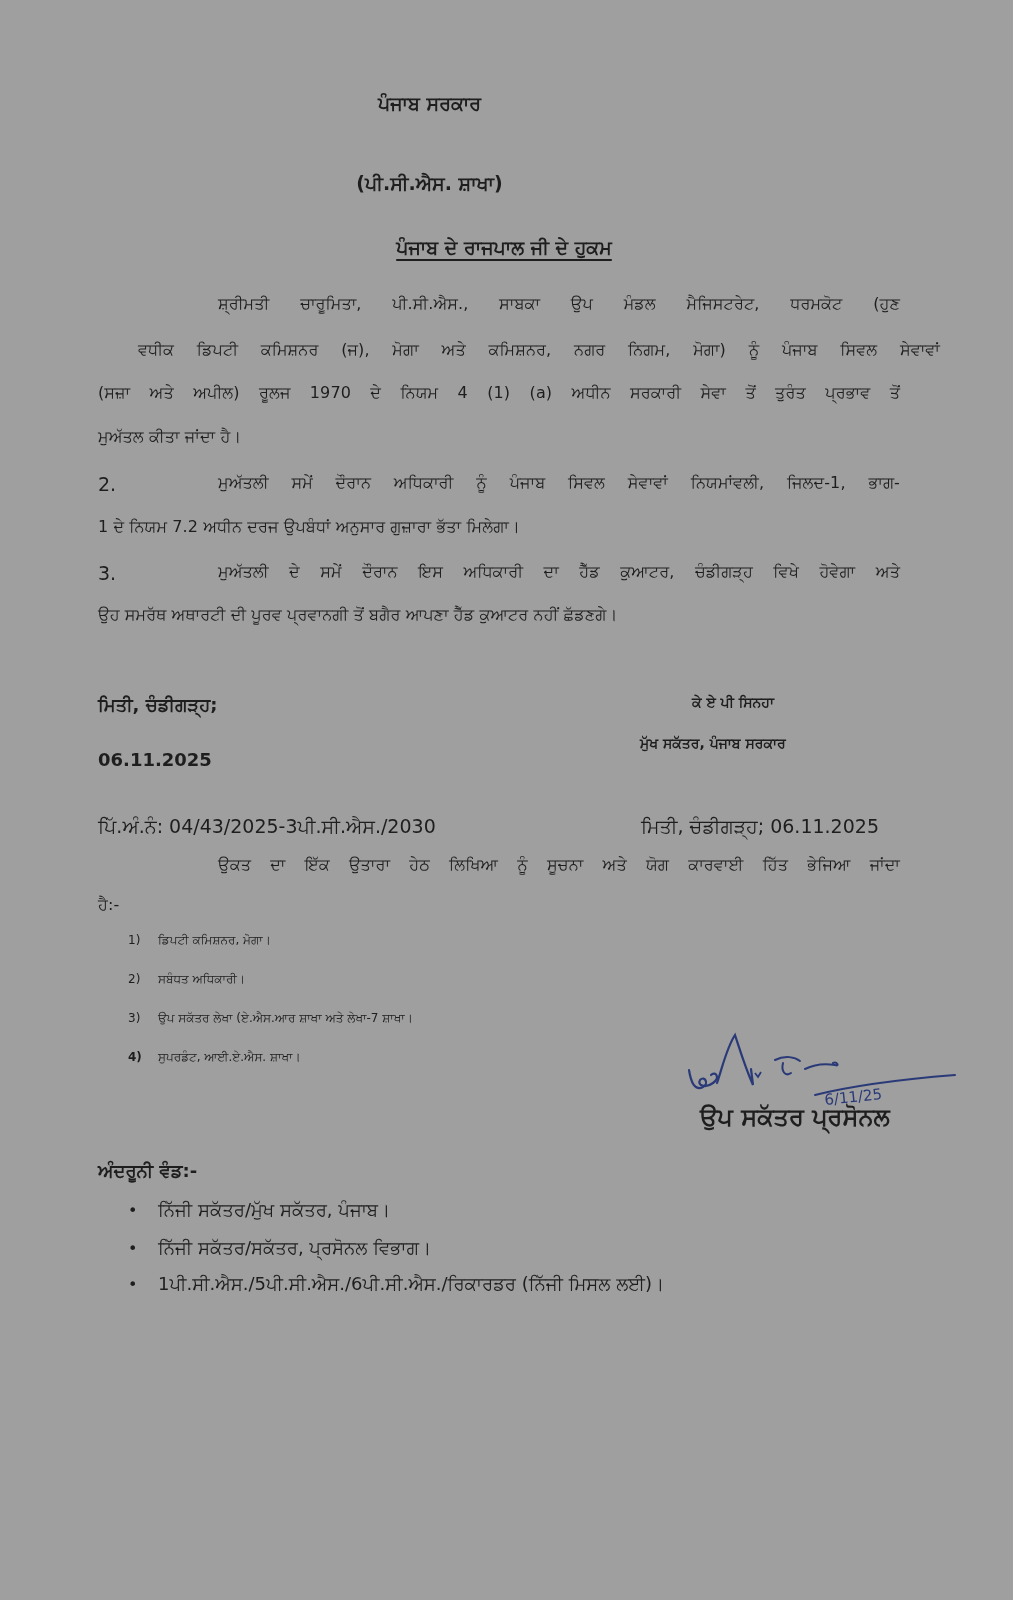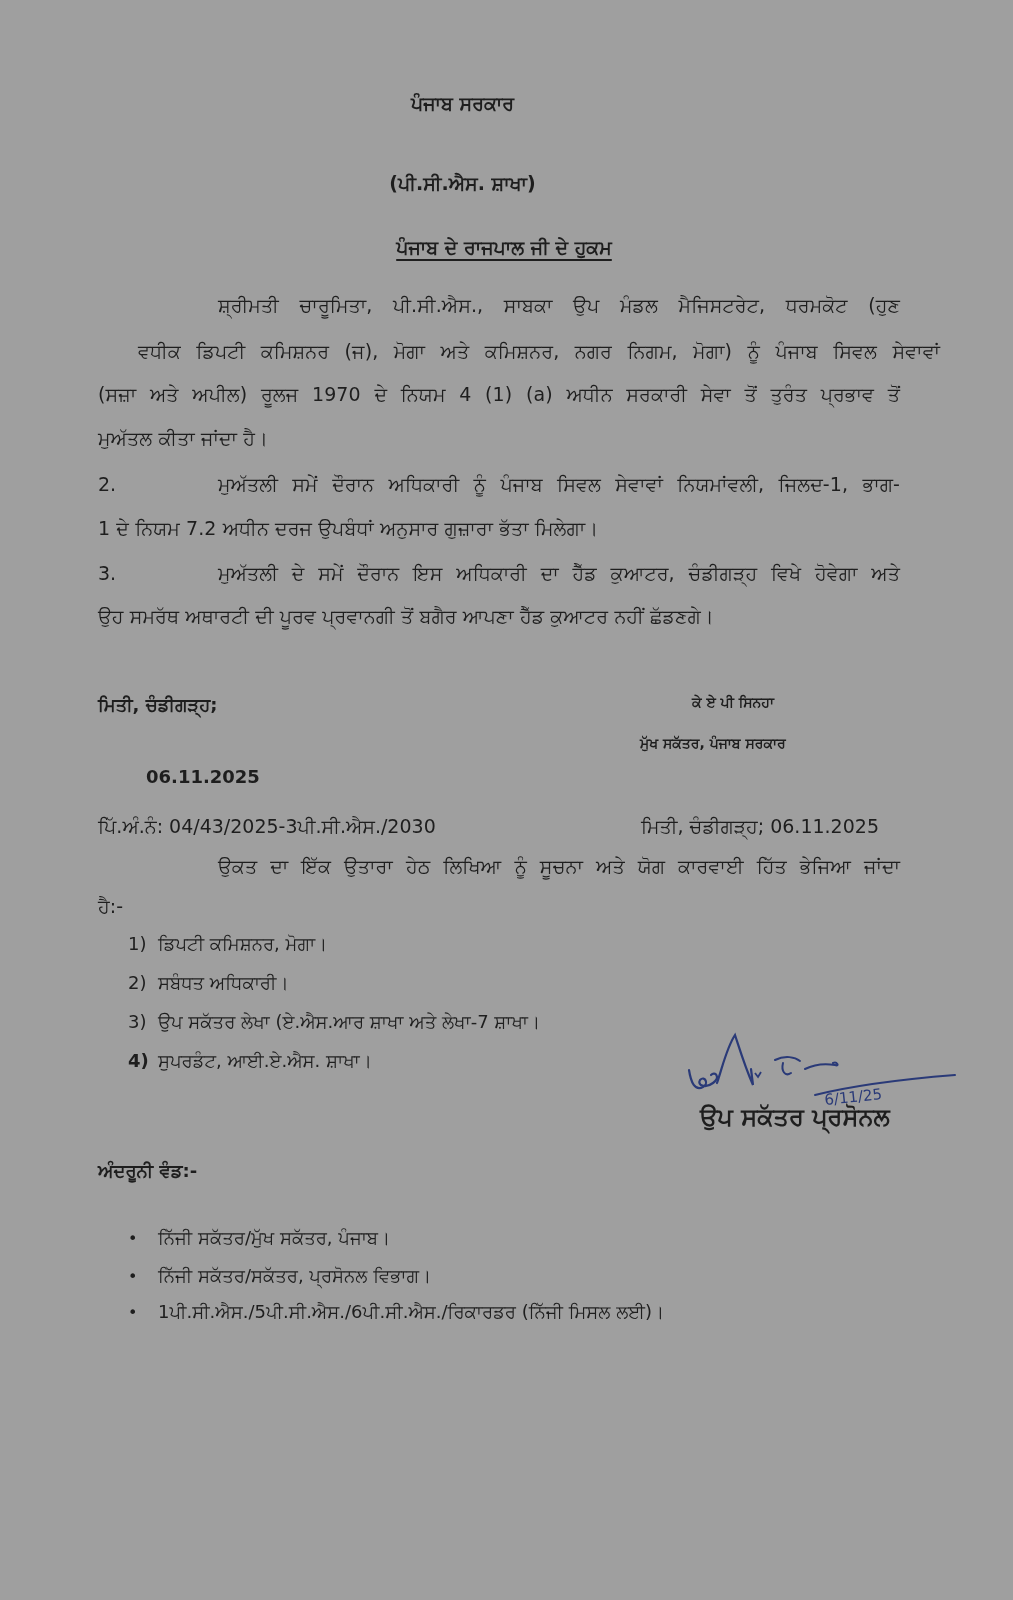--- a/index.html
+++ b/index.html
@@ -13,38 +13,38 @@
       position: relative;
       overflow: hidden;
       font-family: "DejaVu Sans", "Liberation Sans", sans-serif;
       color: #1e1e1e;
     }
     .page {
       position: absolute;
       left: 0; top: 0;
       width: 1013px; height: 1600px;
     }
-    .hdr-line { position: absolute; left: 9px; width: 859px; text-align: center; padding-left: 24px; }
+    .hdr-line { position: absolute; left: 0; width: 859px; text-align: center; }
     .title-order {
       position: absolute;
       left: 0; width: 1008px;
       text-align: center;
       font-weight: bold;
       font-size: 19px;
     }
     .title-order span {
       text-decoration: underline;
       text-underline-offset: 5px;
       text-decoration-thickness: 2px;
     }
     .body-line {
       position: absolute;
       left: 98px;
       width: 802px;
-      font-size: 19px;
+      font-size: 16px;
       white-space: nowrap;
       letter-spacing: 0.1px;
     }
     .justify {
       text-align: justify;
       text-align-last: justify;
     }
     .para-num {
       position: absolute;
       left: 98px;
@@ -65,30 +65,29 @@
       white-space: nowrap;
     }
     .ref-line {
       position: absolute;
       font-size: 19px;
       white-space: nowrap;
     }
     .list-item {
       position: absolute;
       left: 128px;
-      font-size: 18px;
+      font-size: 12px;
       white-space: nowrap;
     }
     .list-item .num { display: inline-block; width: 30px; }
     .bullet-item {
       position: absolute;
       left: 128px;
       font-size: 18px;
       white-space: nowrap;
-      margin-top: 28px;
     }
     .bullet-item .dot {
       display: inline-block;
       width: 30px;
       font-size: 16px;
     }
     .signature {
       position: absolute;
       left: 665px;
       top: 1025px;
@@ -123,21 +122,21 @@
 
   <div class="para-num" style="top:473px;">2.</div>
   <div class="body-line justify" style="top:473px;left:218px;width:682px;">ਮੁਅੱਤਲੀ ਸਮੇਂ ਦੌਰਾਨ ਅਧਿਕਾਰੀ ਨੂੰ ਪੰਜਾਬ ਸਿਵਲ ਸੇਵਾਵਾਂ ਨਿਯਮਾਂਵਲੀ, ਜਿਲਦ-1, ਭਾਗ-</div>
   <div class="body-line" style="top:517px;">1 ਦੇ ਨਿਯਮ 7.2 ਅਧੀਨ ਦਰਜ ਉਪਬੰਧਾਂ ਅਨੁਸਾਰ ਗੁਜ਼ਾਰਾ ਭੱਤਾ ਮਿਲੇਗਾ।</div>
 
   <div class="para-num" style="top:562px;">3.</div>
   <div class="body-line justify" style="top:562px;left:218px;width:682px;">ਮੁਅੱਤਲੀ ਦੇ ਸਮੇਂ ਦੌਰਾਨ ਇਸ ਅਧਿਕਾਰੀ ਦਾ ਹੈੱਡ ਕੁਆਟਰ, ਚੰਡੀਗੜ੍ਹ ਵਿਖੇ ਹੋਵੇਗਾ ਅਤੇ</div>
   <div class="body-line" style="top:605px;">ਉਹ ਸਮਰੱਥ ਅਥਾਰਟੀ ਦੀ ਪੂਰਵ ਪ੍ਰਵਾਨਗੀ ਤੋਂ ਬਗੈਰ ਆਪਣਾ ਹੈੱਡ ਕੁਆਟਰ ਨਹੀਂ ਛੱਡਣਗੇ।</div>
 
   <div class="left-sm" style="top:694px;">ਮਿਤੀ, ਚੰਡੀਗੜ੍ਹ;</div>
-  <div class="left-sm" style="top:766px;margin-left:48px;">06.11.2025</div>
+  <div class="left-sm" style="top:749px;">06.11.2025</div>
   <div class="sig-right" style="top:694px;left:692px;">ਕੇ ਏ ਪੀ ਸਿਨਹਾ</div>
   <div class="sig-right" style="top:735px;left:640px;">ਮੁੱਖ ਸਕੱਤਰ, ਪੰਜਾਬ ਸਰਕਾਰ</div>
 
   <div class="ref-line" style="top:815px;left:98px;">ਪਿੱ.ਅੰ.ਨੰ: 04/43/2025-3ਪੀ.ਸੀ.ਐਸ./2030</div>
   <div class="ref-line" style="top:815px;left:641px;">ਮਿਤੀ, ਚੰਡੀਗੜ੍ਹ; 06.11.2025</div>
   <div class="body-line justify" style="top:855px;left:218px;width:682px;">ਉਕਤ ਦਾ ਇੱਕ ਉਤਾਰਾ ਹੇਠ ਲਿਖਿਆ ਨੂੰ ਸੂਚਨਾ ਅਤੇ ਯੋਗ ਕਾਰਵਾਈ ਹਿੱਤ ਭੇਜਿਆ ਜਾਂਦਾ</div>
   <div class="body-line" style="top:895px;">ਹੈ:-</div>
 
   <div class="list-item" style="top:933px;">
     <span class="num">1)</span><span>ਡਿਪਟੀ ਕਮਿਸ਼ਨਰ, ਮੋਗਾ।</span>

